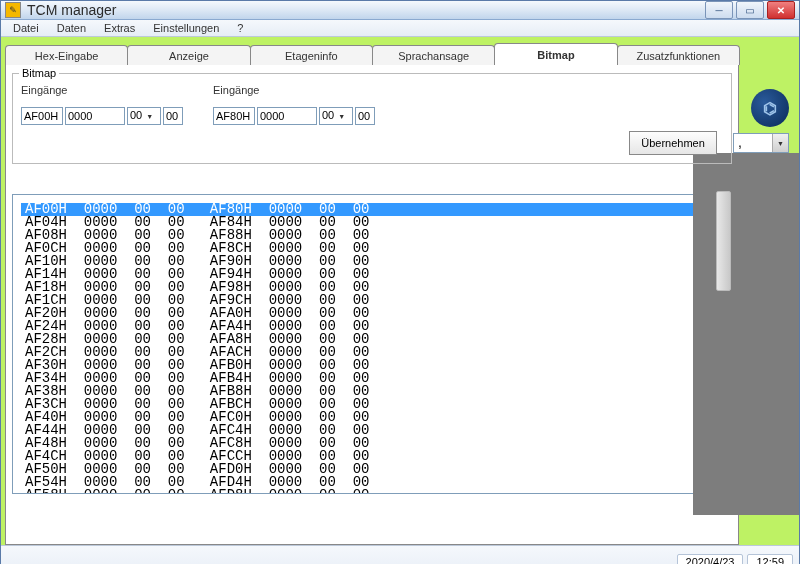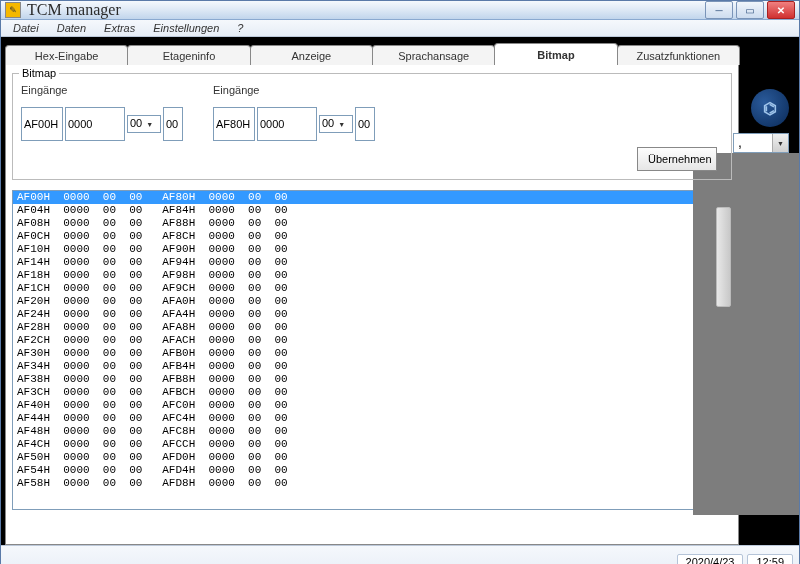--- a/index.html
+++ b/index.html
@@ -32,21 +32,21 @@
   height: 16px;
   background: #f5b800;
   margin-right: 6px;
   border: 1px solid #888;
   display: flex;
   align-items: center;
   justify-content: center;
   font-size: 9px;
   color: #333;
 }
-.title-text { flex: 1; font-size: 16px; color: #2b2b2b; font-family: Liberation Serif, serif; }
+.title-text { flex: 1; font-size: 14px; color: #2b2b2b; }
 .win-btns { display: flex; gap: 3px; }
 .win-btn {
   width: 28px;
   height: 18px;
   border: 1px solid #7a94b8;
   background: linear-gradient(#f0f5fb, #cddcef);
   border-radius: 2px;
   display: flex;
   align-items: center;
   justify-content: center;
@@ -61,25 +61,25 @@
 }
 .menubar {
   height: 20px;
   background: linear-gradient(#f5f8fc, #e6edf6);
   border-bottom: 1px solid #bcc9da;
   display: flex;
   align-items: center;
   padding: 0 4px;
   gap: 2px;
 }
-.menu-item { padding: 2px 8px; color: #333; font-style: italic; }
+.menu-item { padding: 2px 8px; color: #333; }
 .content-area {
   flex: 1;
   position: relative;
-  background: #000000;
+  background: #bef264;
   display: flex;
   flex-direction: column;
 }
 .tabs-row {
   display: flex;
   align-items: flex-end;
   height: 24px;
   margin: 4px 60px 0 4px;
   position: relative;
 }
@@ -169,21 +169,21 @@
   font-size: 11px;
 }
 .io-row { display: flex; gap: 30px; }
 .io-col { display: flex; flex-direction: column; gap: 11px; }
 .io-title { font-size: 11px; color: #333; }
 .io-inputs { display: flex; gap: 2px; align-items: center; }
 .io-inputs input {
   border: 1px solid #7f9db9;
   height: 18px;
   font-size: 11px;
-  padding: 16px 2px;
+  padding: 0 2px;
   font-family: inherit;
 }
 .w-addr { width: 42px; }
 .w-word { width: 60px; }
 .w-byte { width: 20px; }
 .mini-dd {
   width: 34px;
   height: 18px;
   border: 1px solid #7f9db9;
   display: flex;
@@ -191,38 +191,39 @@
 }
 .mini-dd span { flex: 1; padding: 1px 2px; font-size: 11px; }
 .mini-dd .dd-btn { width: 14px; }
 .apply-btn {
   margin: 6px 6px 0 auto;
   display: block;
   border: 1px solid #888;
   background: linear-gradient(#fdfdfd, #e6e6e6);
   padding: 5px 10px;
   font-size: 11px;
-  width: 80px;
+  width: 88px;
   text-align: center;
 }
 .data-list-wrap {
   margin: 10px 6px 6px 6px;
   display: flex;
   height: 320px;
 }
 .data-list {
   flex: 1;
   border: 1px solid #7f9db9;
   background: #fff;
   overflow: hidden;
   font-family: "Courier New", monospace;
-  font-size: 11px;
+  font-size: 14px;
   line-height: 13px;
   white-space: pre;
-  padding: 0;
+  padding: 8px;
+  margin-top: 20px;
 }
 .data-row { padding: 0 4px; }
 .data-row.selected { background: #3399ff; color: #fff; }
 .scroll-track {
   width: 16px;
   border: 1px solid #c0c0c0;
   border-left: none;
   background: #efefef;
   display: flex;
   flex-direction: column;
@@ -284,22 +285,22 @@
       <div class="menu-item">Daten</div>
       <div class="menu-item">Extras</div>
       <div class="menu-item">Einstellungen</div>
       <div class="menu-item">?</div>
     </div>
 
   <div class="content-area">
 
     <div class="tabs-row" id="tabs-row">
         <div class="tab">Hex-Eingabe</div>
+        <div class="tab">Anzeige</div>
         <div class="tab">Etageninfo</div>
-        <div class="tab">Anzeige</div>
         <div class="tab">Sprachansage</div>
         <div class="tab active">Bitmap</div>
         <div class="tab">Zusatzfunktionen</div>
       </div>
 
     <div class="logo-circle">⌬</div>
     <div class="right-dropdown">
       <span class="dd-text">,</span>
       <span class="dd-btn"></span>
     </div>

